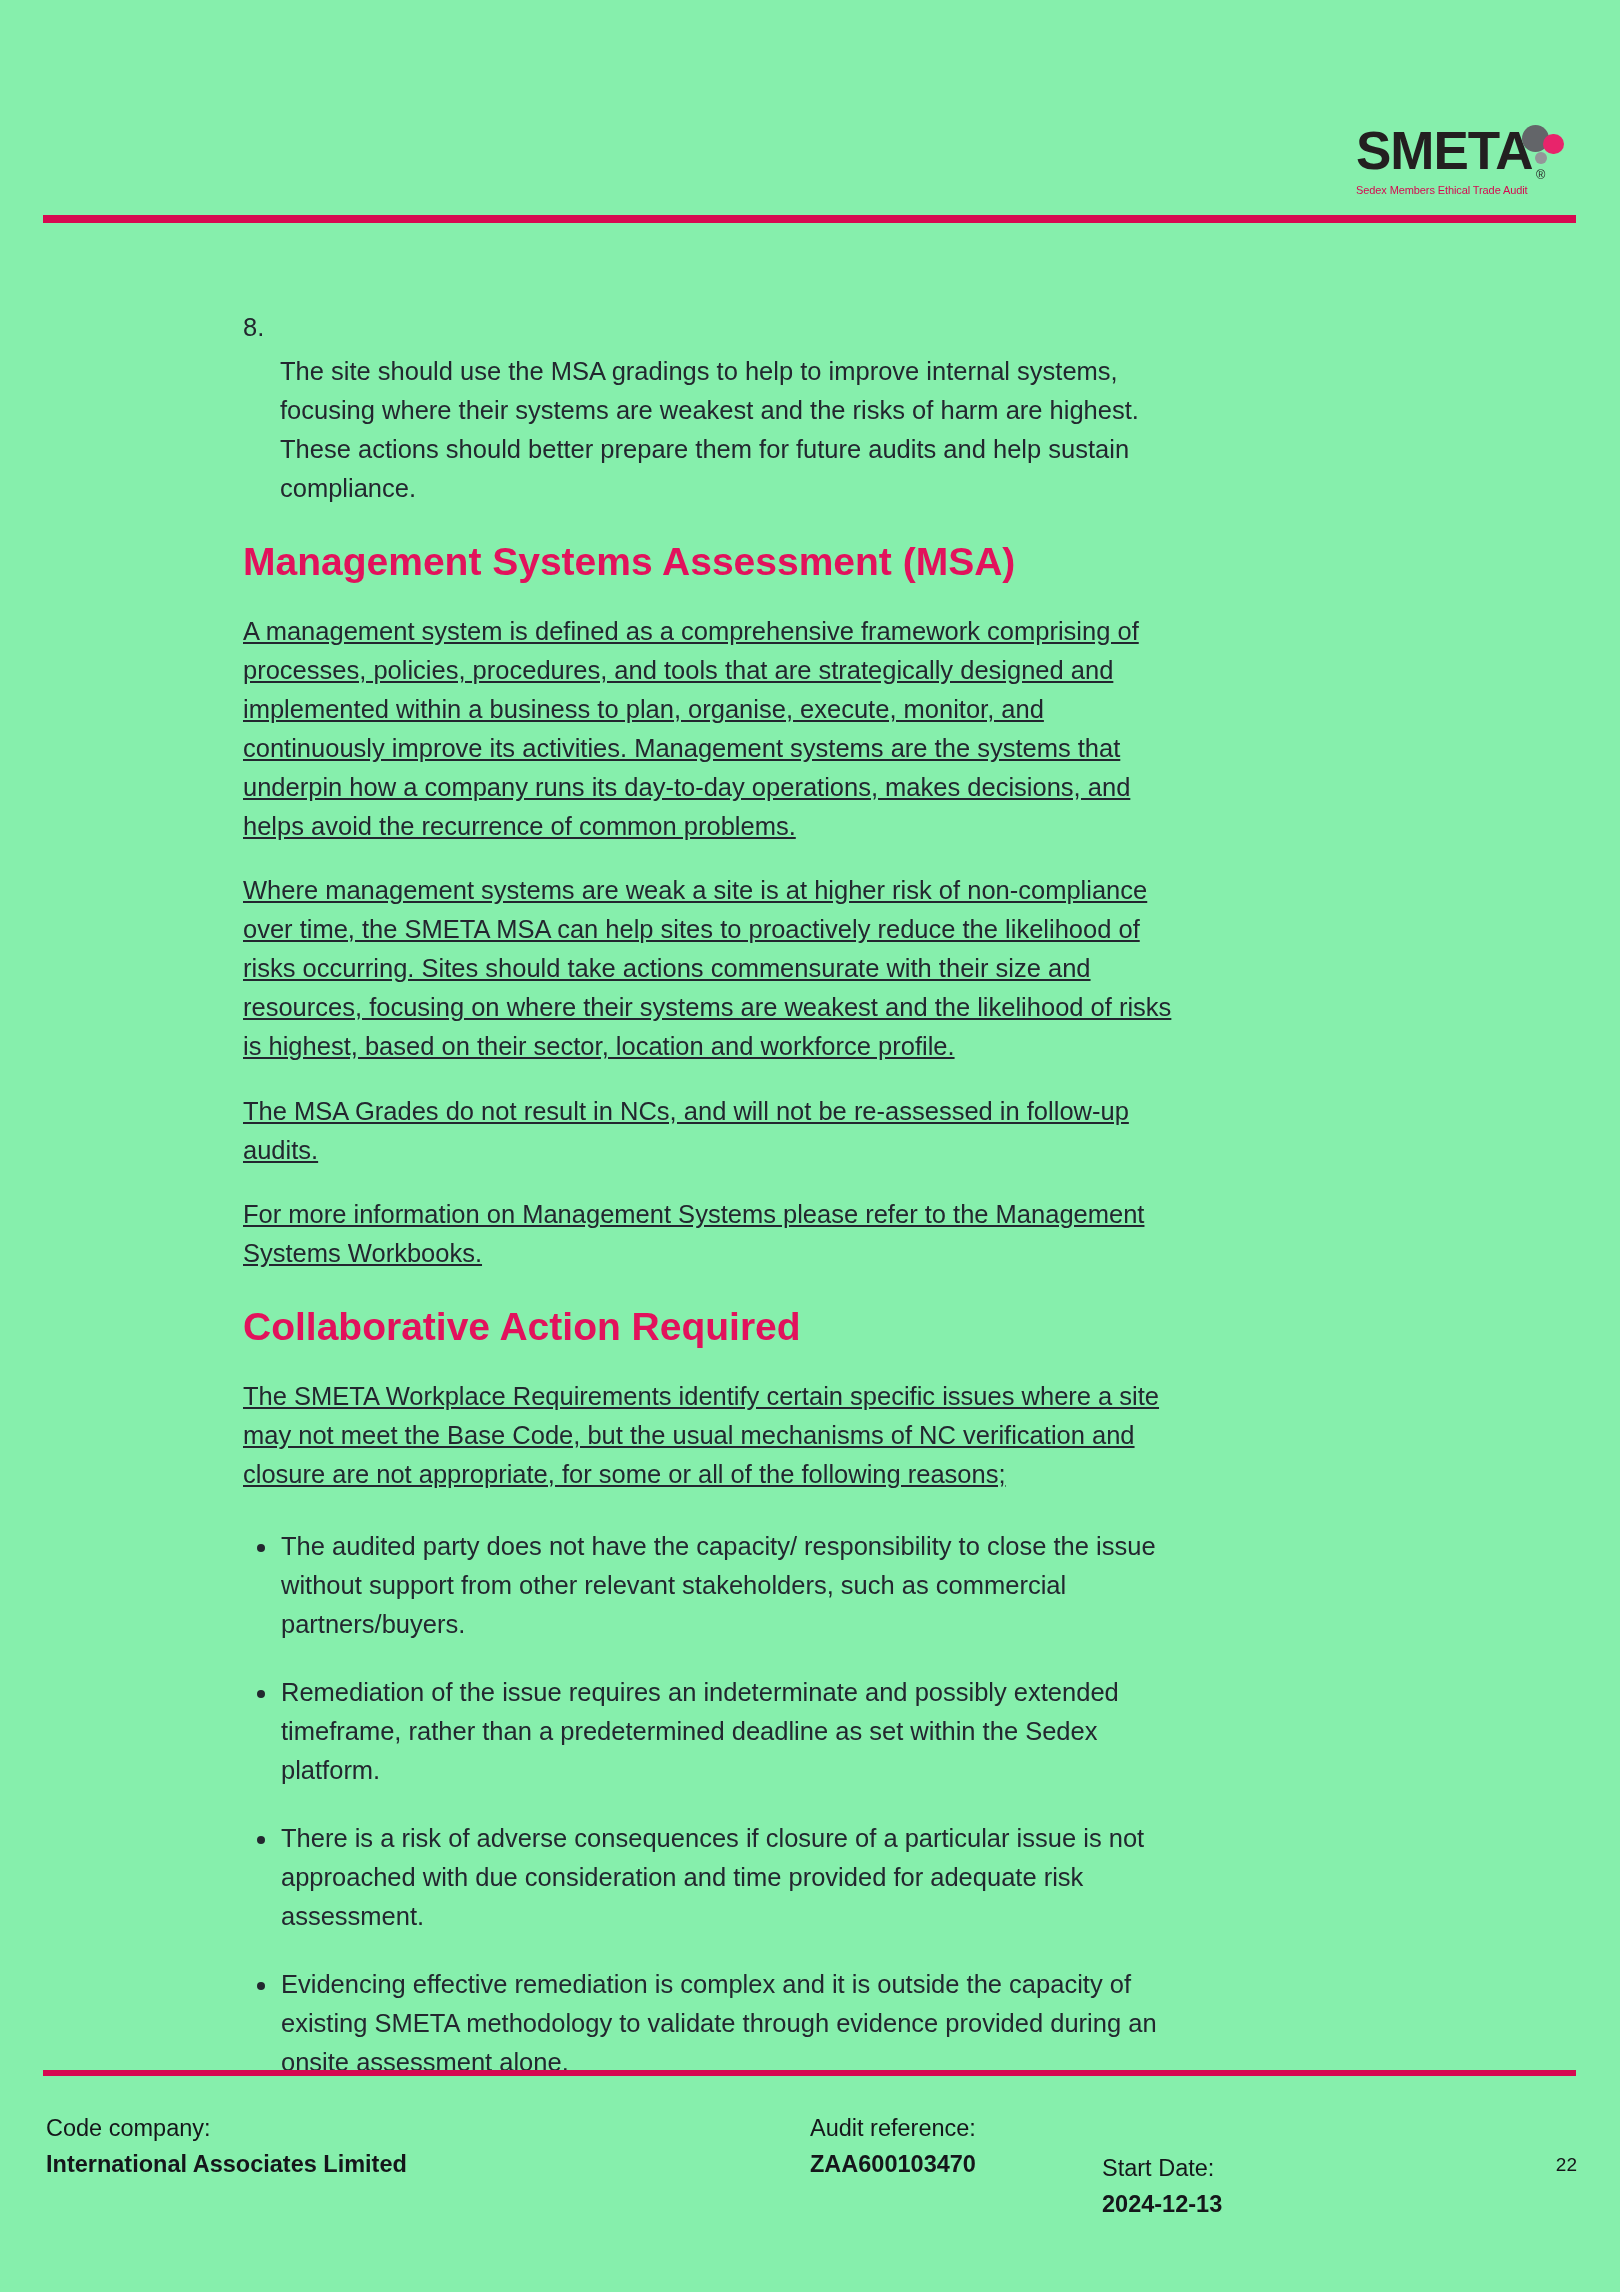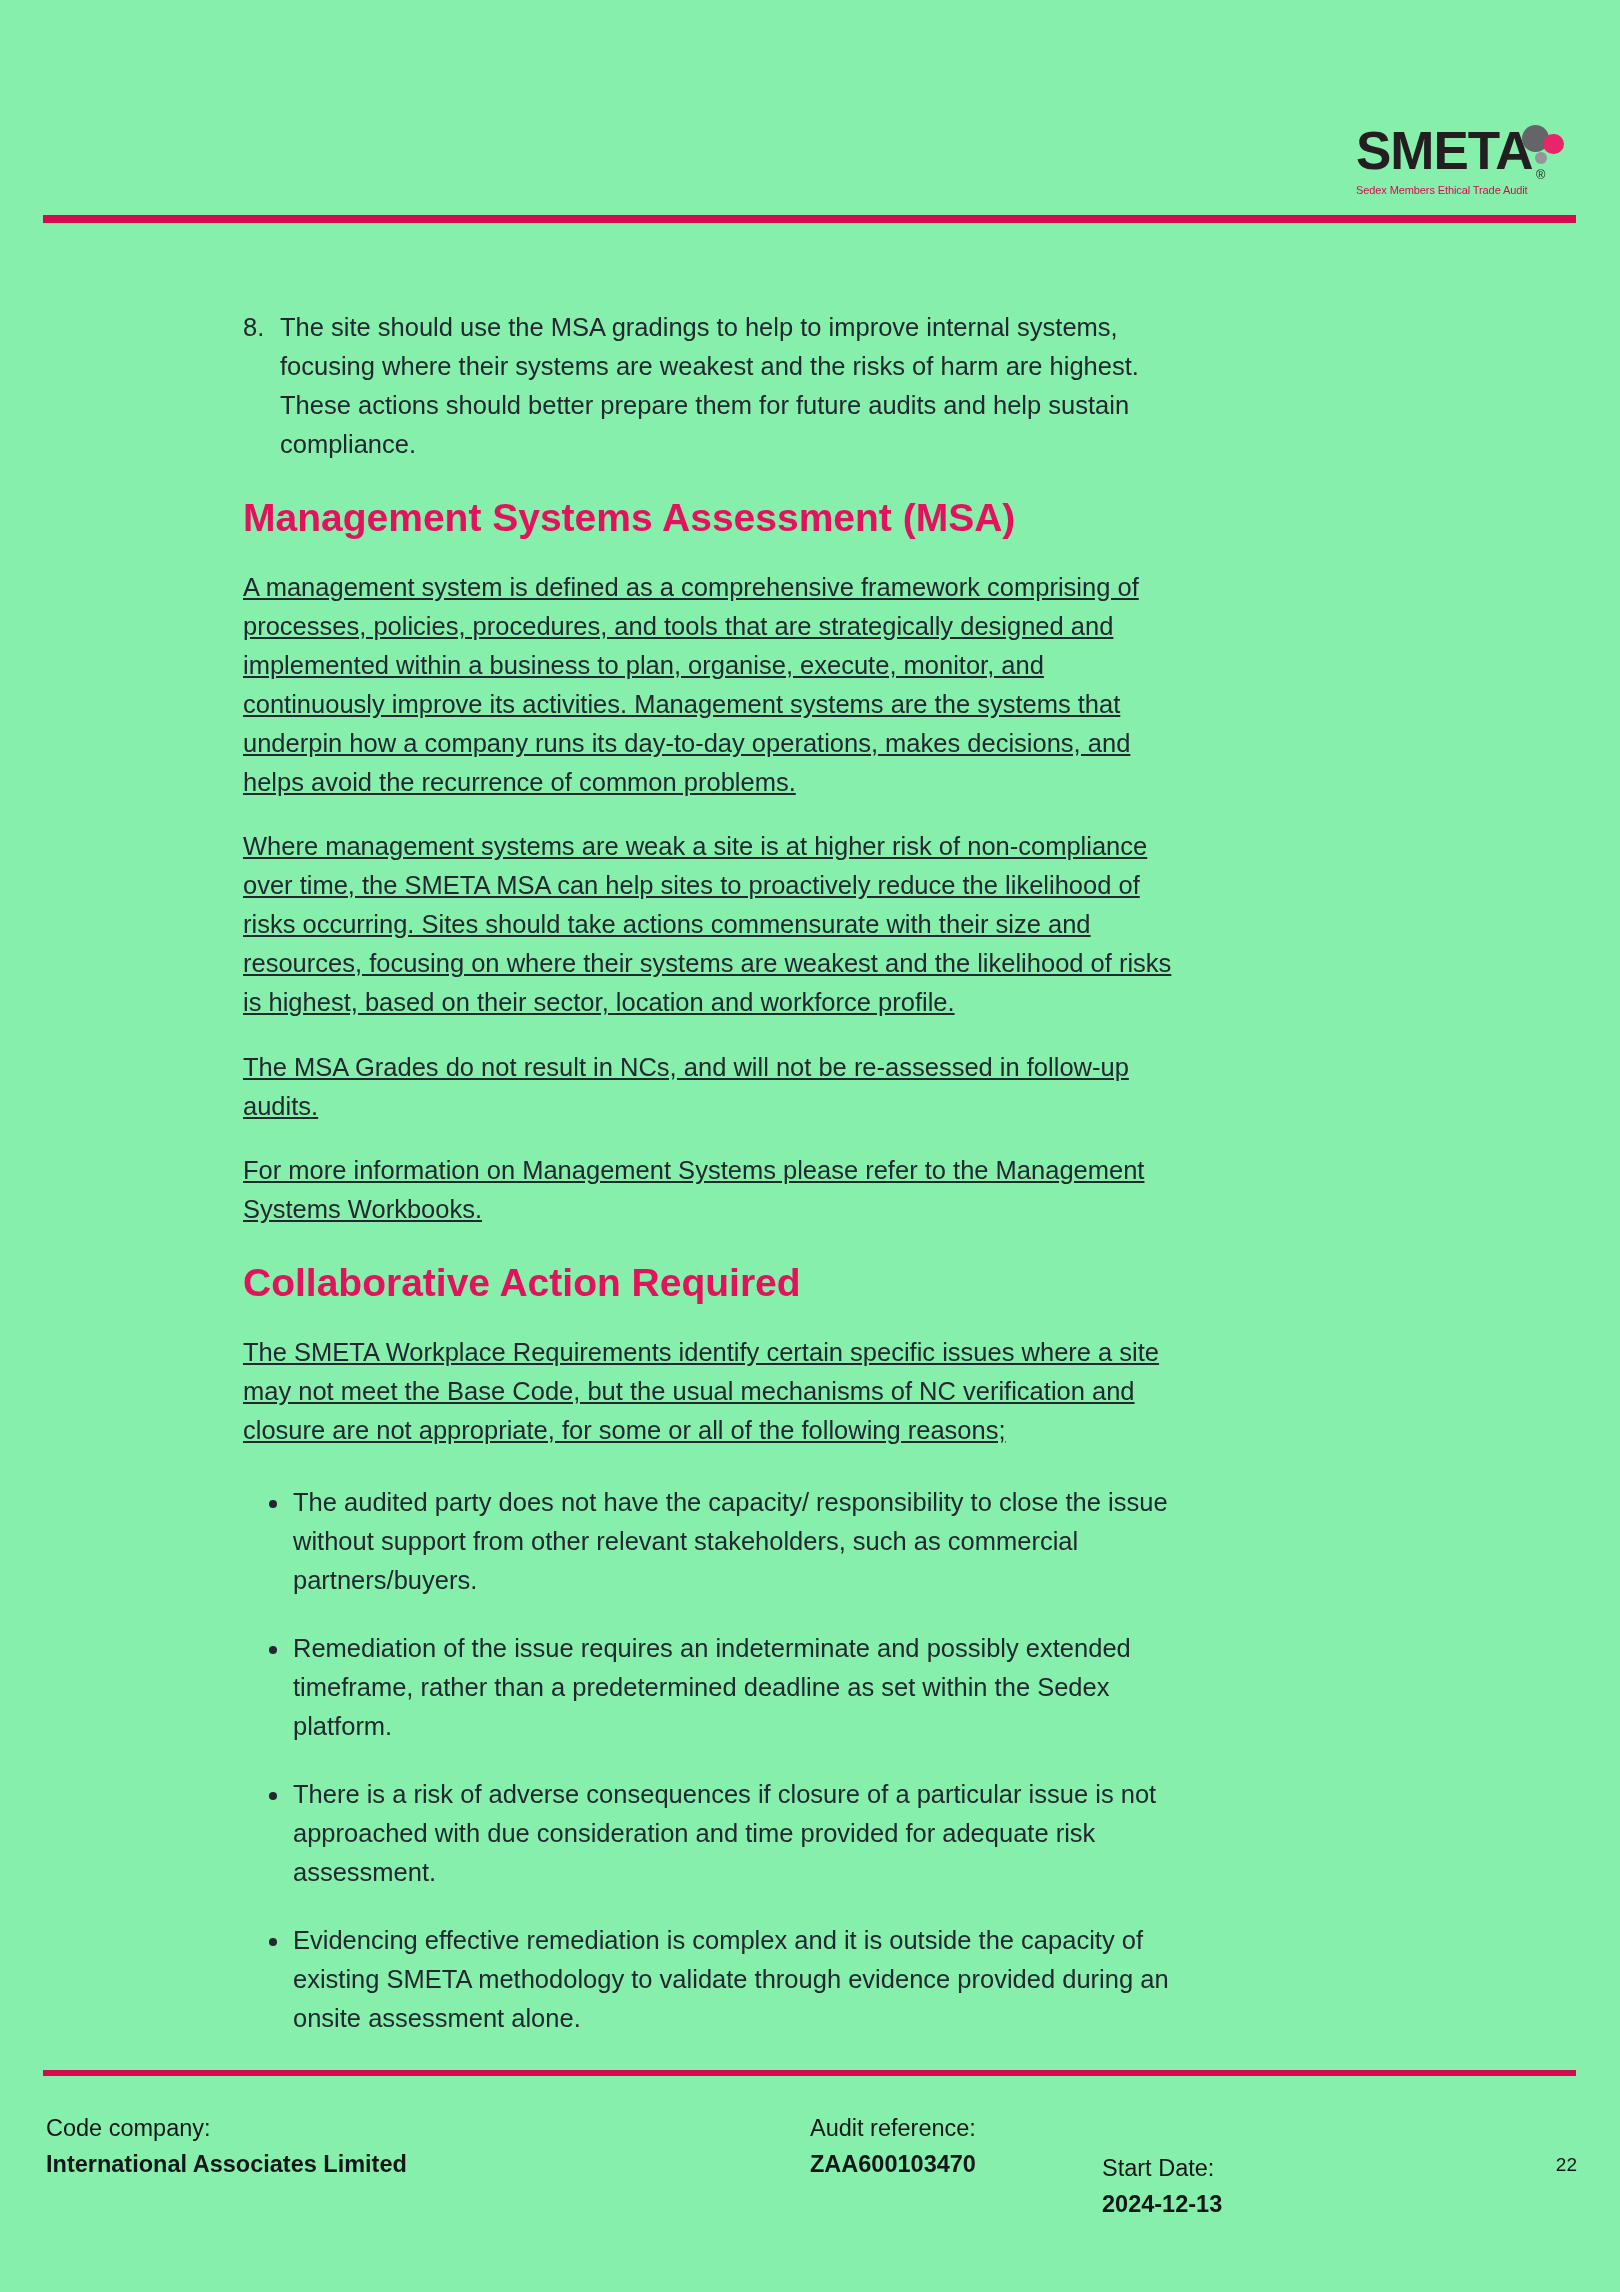--- a/index.html
+++ b/index.html
@@ -56,37 +56,37 @@
     position: absolute;
     left: 243px;
     top: 308px;
     width: 947px;
     font-size: 25.5px;
     line-height: 39px;
     color: #23272f;
   }
   .numbered-item { display: flex; }
   .numbered-item .num { flex: 0 0 37px; }
-  .numbered-item .itxt { flex: 1 1 auto; }
+  .numbered-item .itxt { flex: 1 1 auto; margin-top: 44px; }
 
   h2 {
     font-size: 39px;
     line-height: 49px;
     font-weight: bold;
     color: var(--color-heading, #e2125c);
     margin: 29px 0 25.5px 0;
   }
   p { margin: 0 0 25.5px 0; text-decoration: underline; }
 
   ul.bullets {
     margin: 33px 0 0 0;
     padding: 0 0 0 36px;
     list-style: disc outside;
   }
-  ul.bullets li { margin: 0 0 29px 12px; padding-left: 2px; }
+  ul.bullets li { margin: 0 0 29px 0; padding-left: 2px; }
 
   
   .rule-bottom {
     position: absolute;
     left: 43px; top: 2070px;
     width: 1533px; height: 5.9px;
     background: var(--color-accent, #d60a51);
   }
   .fcol { position: absolute; top: 2113px; font-size: 23.5px; color: #15161a; }
   .f1 { left: 46px; }

